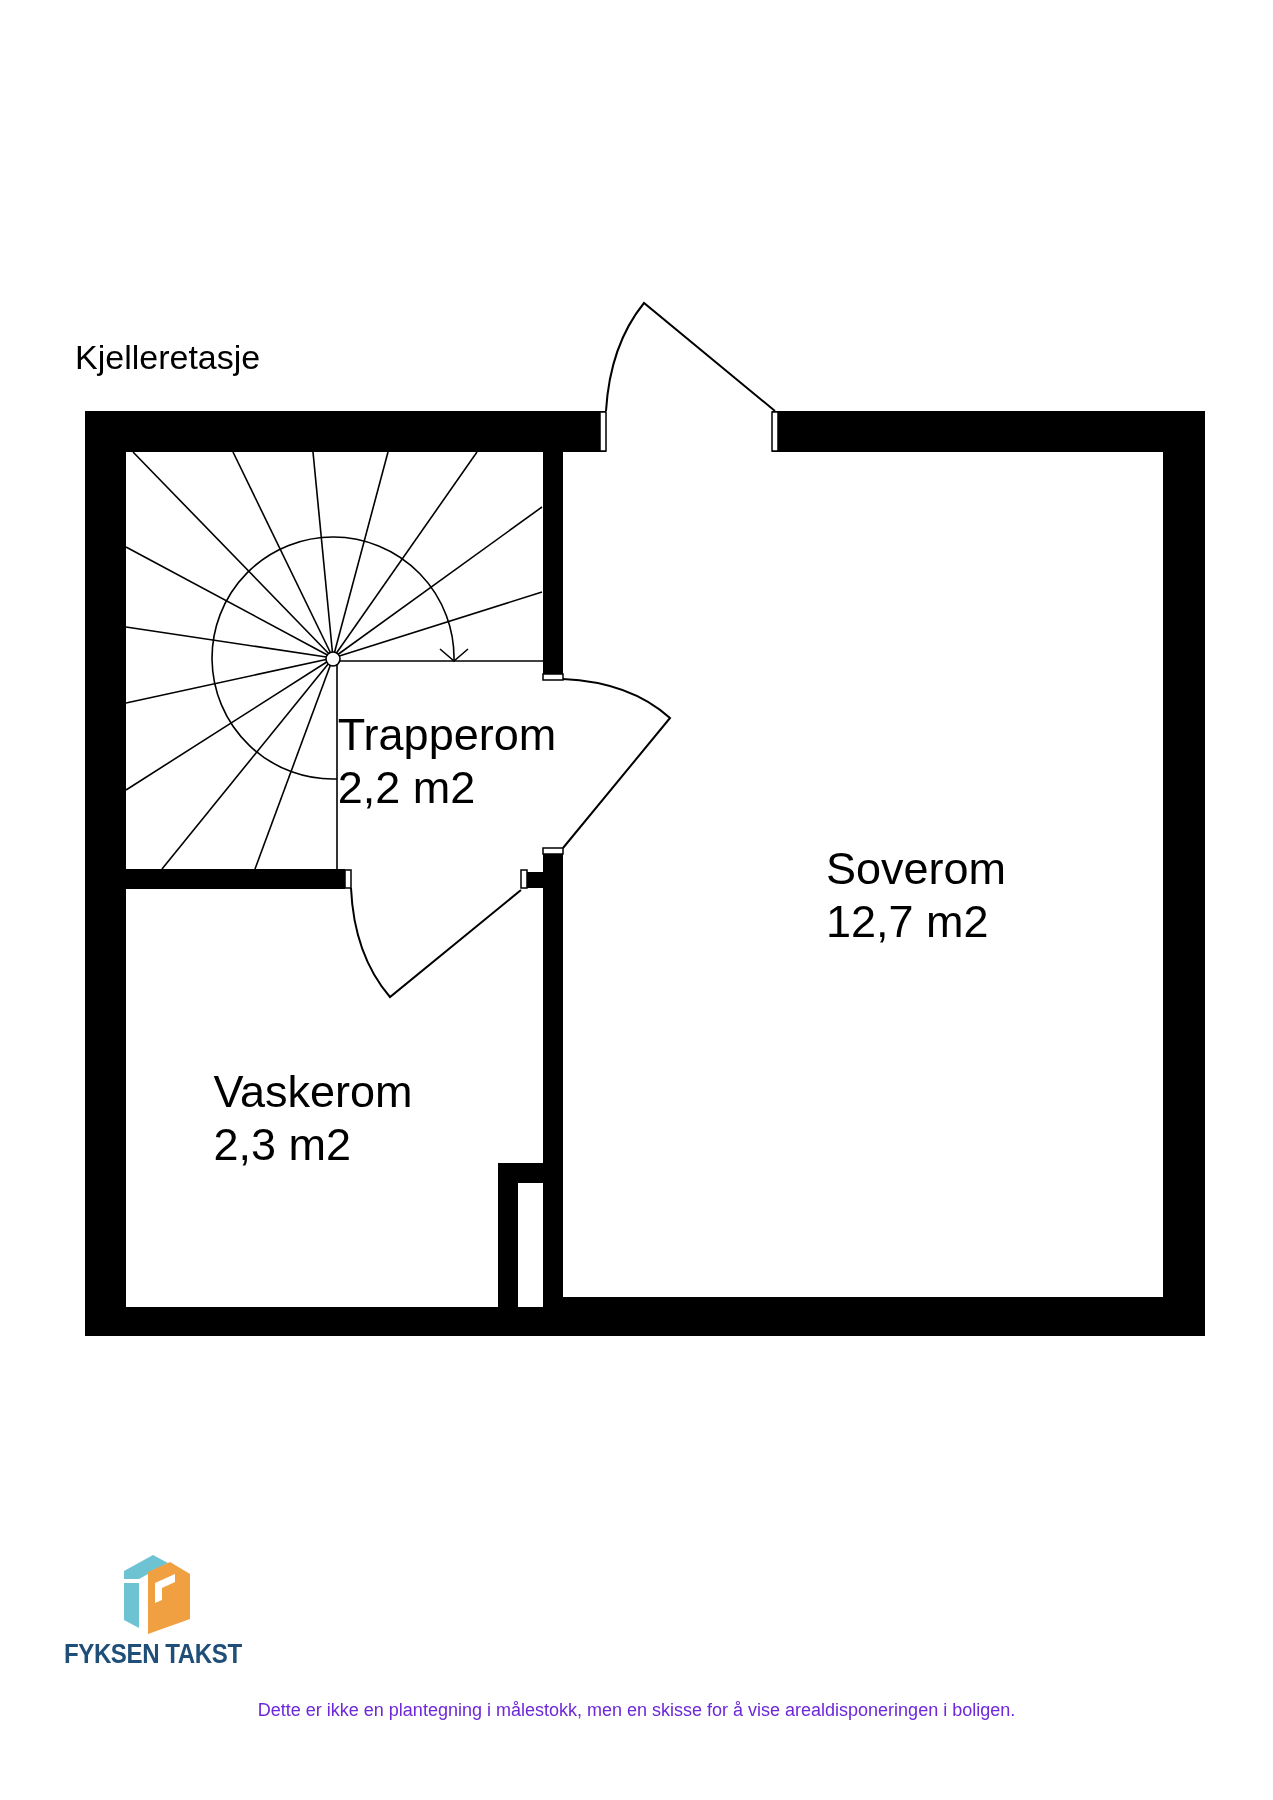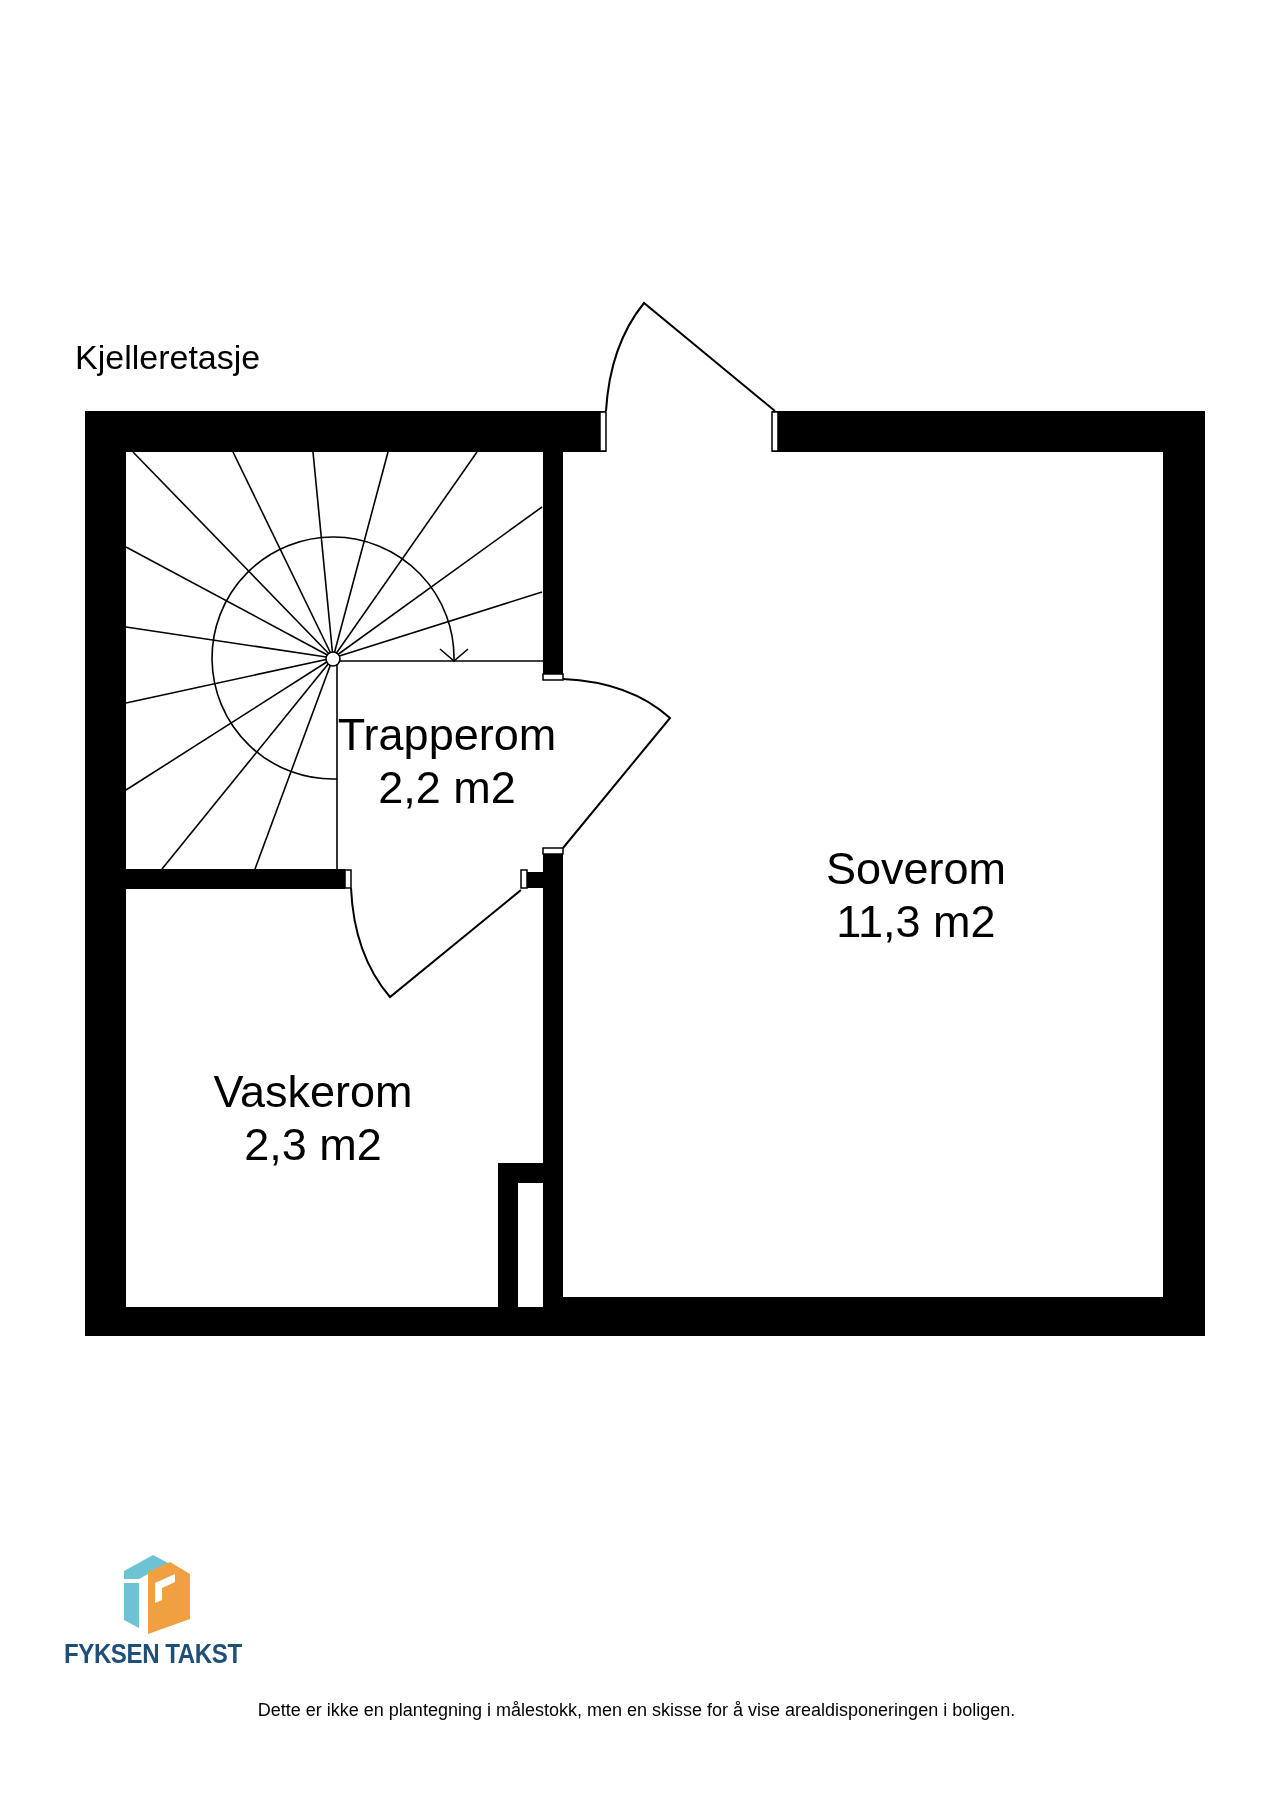--- a/index.html
+++ b/index.html
@@ -1,22 +1,22 @@
 <!DOCTYPE html>
 <html><head>
 <meta charset="utf-8">
 <style>
   html, body { margin: 0; padding: 0; background: #ffffff; }
   body { width: 1273px; height: 1800px; position: relative; overflow: hidden; font-family: "Liberation Sans", sans-serif; }
   #plan { position: absolute; left: 0; top: 0; width: 1273px; height: 1800px; }
   .floor-title { position: absolute; left: 75px; top: 338px; font-size: 34px; color: #000; white-space: nowrap; font-family: "Liberation Sans", sans-serif; }
-  .room-label { position: absolute; text-align: center; color: #000; font-size: 45px; line-height: 53px; white-space: nowrap; transform: translateX(-50%); font-family: "Liberation Sans", sans-serif; }
+  .room-label { position: absolute; color: #000; font-size: 45px; line-height: 53px; white-space: nowrap; transform: translateX(-50%); font-family: "Liberation Sans", sans-serif; }
   .room-label span { display: block; }
   .brand-name { position: absolute; left: 64px; top: 1638px; font-size: 28px; font-weight: bold; letter-spacing: -0.5px; transform: scaleX(0.86); transform-origin: left top; white-space: nowrap; font-family: "Liberation Sans", sans-serif; }
-  .disclaimer { position: absolute; left: 0; width: 1273px; top: 1700px; text-align: center; font-size: 18px; line-height: 20px; color: #000000; font-family: "Liberation Sans", sans-serif; }
+  .disclaimer { position: absolute; left: 0; width: 1273px; top: 1700px; text-align: center; font-size: 18px; line-height: 20px; color: #6d28d9; font-family: "Liberation Sans", sans-serif; }
   .disclaimer span { display: block; }
   #logo { position: absolute; left: 120px; top: 1550px; width: 80px; height: 85px; }
 </style>
 </head>
 <body>
 
 <svg id="plan" viewBox="0 0 1273 1800" xmlns="http://www.w3.org/2000/svg">
   <g fill="#000">
 
     <rect x="85" y="411" width="521" height="41"></rect>
@@ -88,21 +88,21 @@
   <span>2,2 m2</span>
 </div>
 
 <div class="room-label" style="left:313px; top:1065px;">
   <span>Vaskerom</span>
   <span>2,3 m2</span>
 </div>
 
 <div class="room-label" style="left:916px; top:842px;">
   <span>Soverom</span>
-  <span>11,3 m2</span>
+  <span>12,7 m2</span>
 </div>
 
 <svg id="logo" viewBox="0 0 80 85" xmlns="http://www.w3.org/2000/svg">
 
   <polygon points="4,21 33,5 48,13 19,29 4,29" fill="#6ec3d3"></polygon>
 
   <polygon points="4,33 19,33 19,78 4,70" fill="#6ec3d3"></polygon>
 
   <polygon points="28,22 50,12 70,24 70,69 28,84" fill="#f0a040"></polygon>
 

